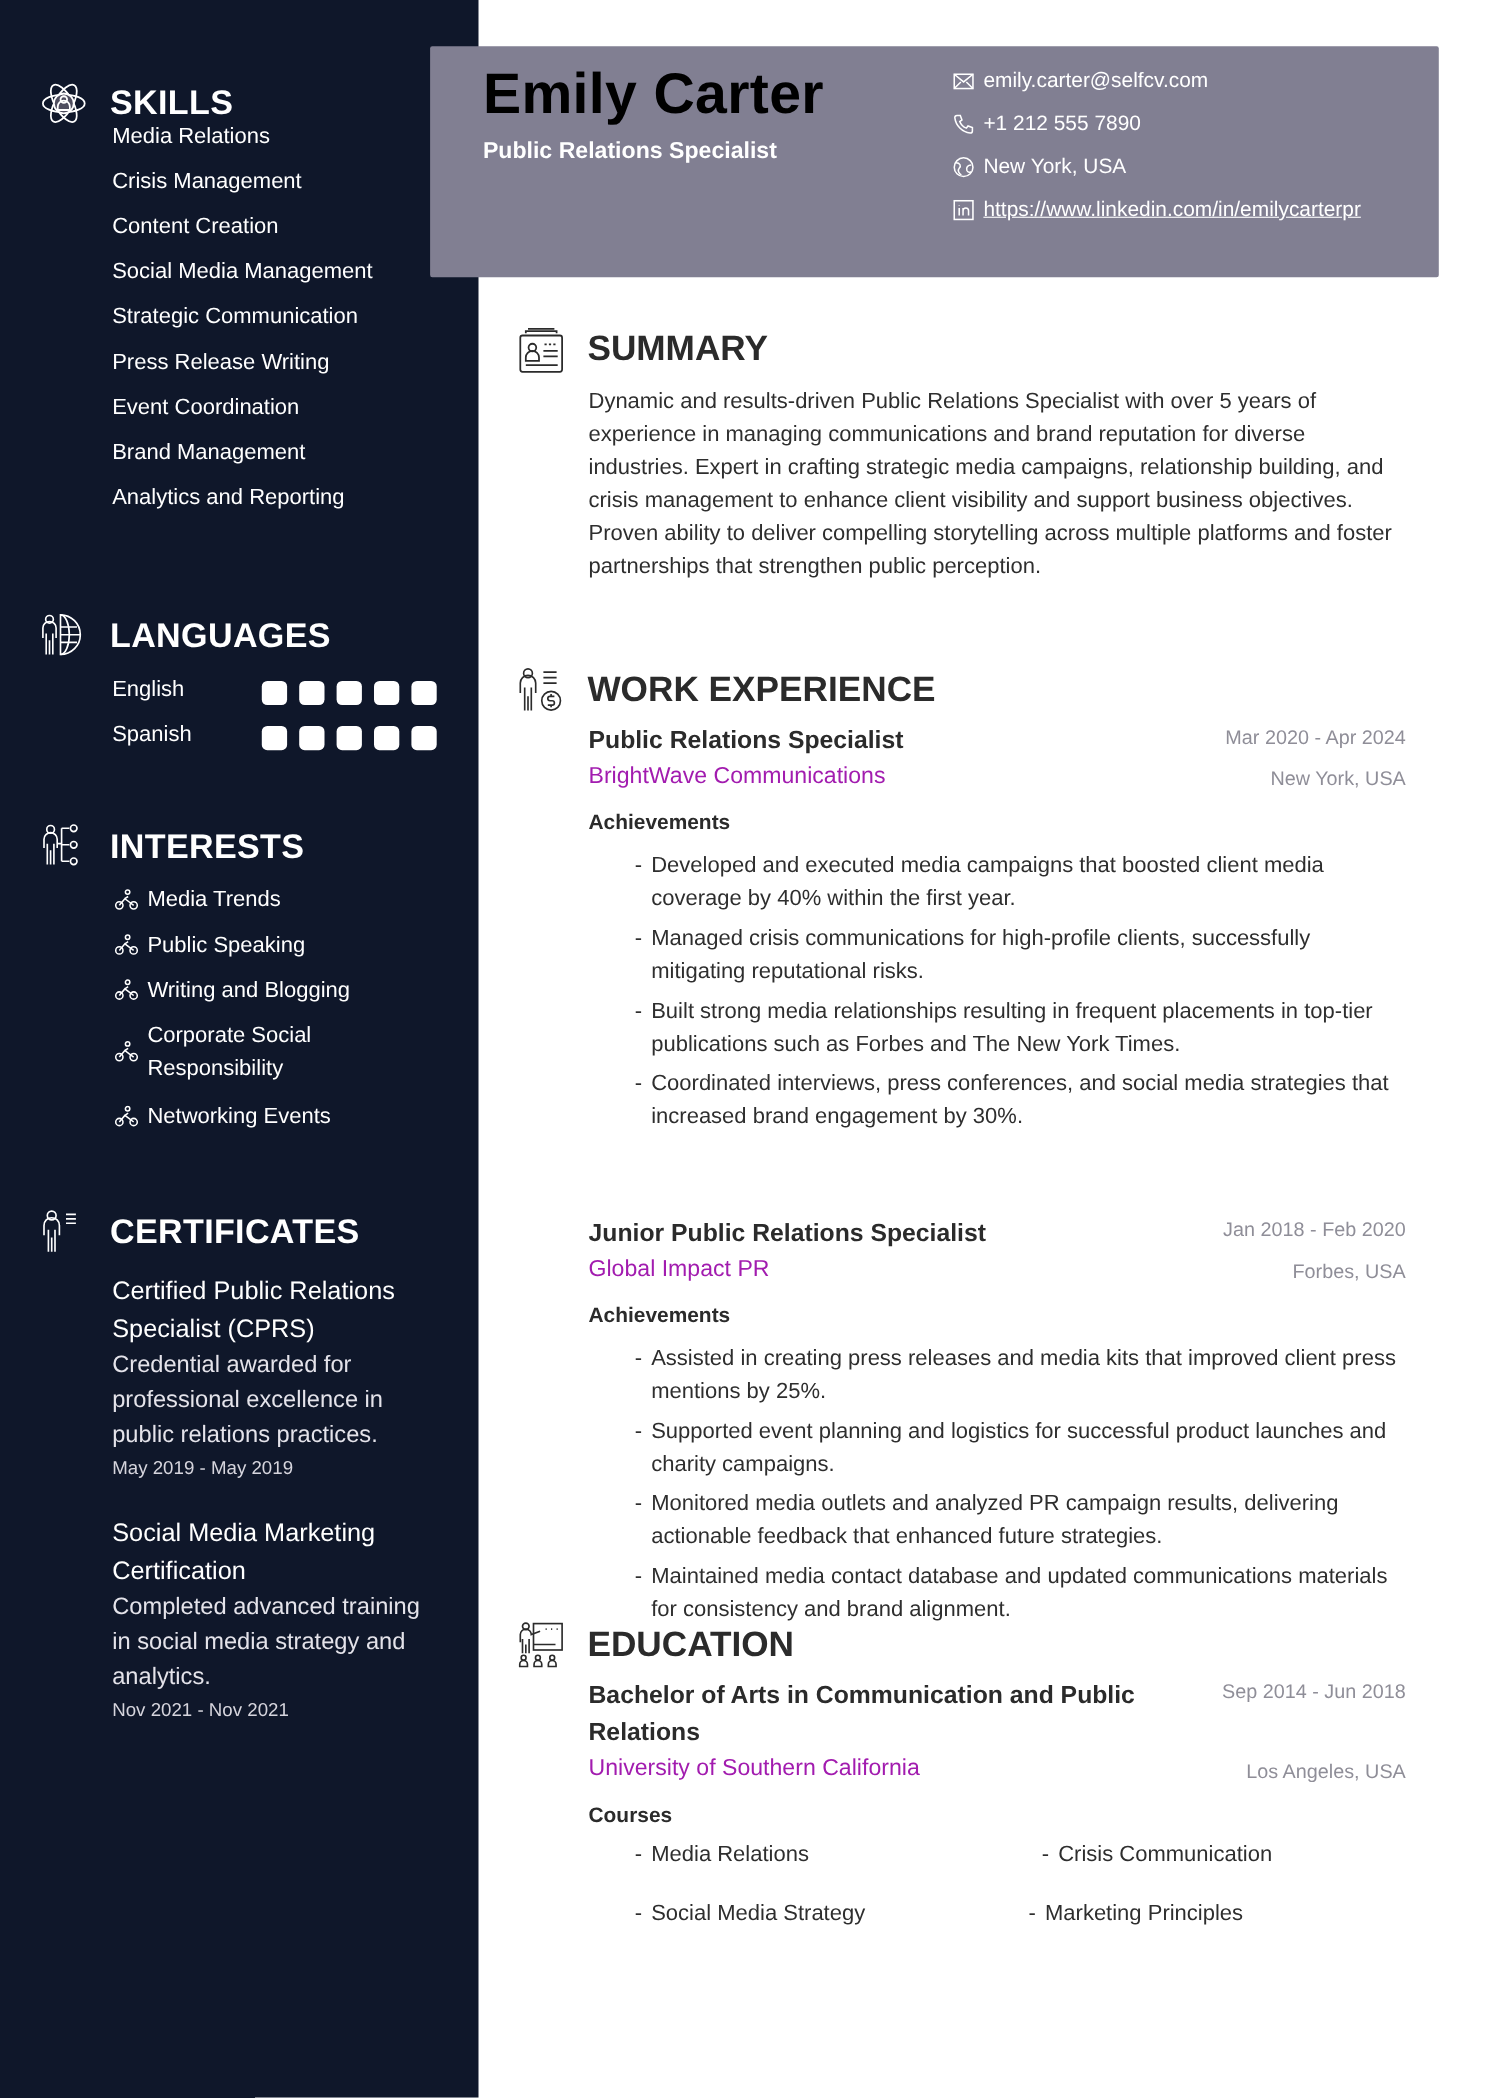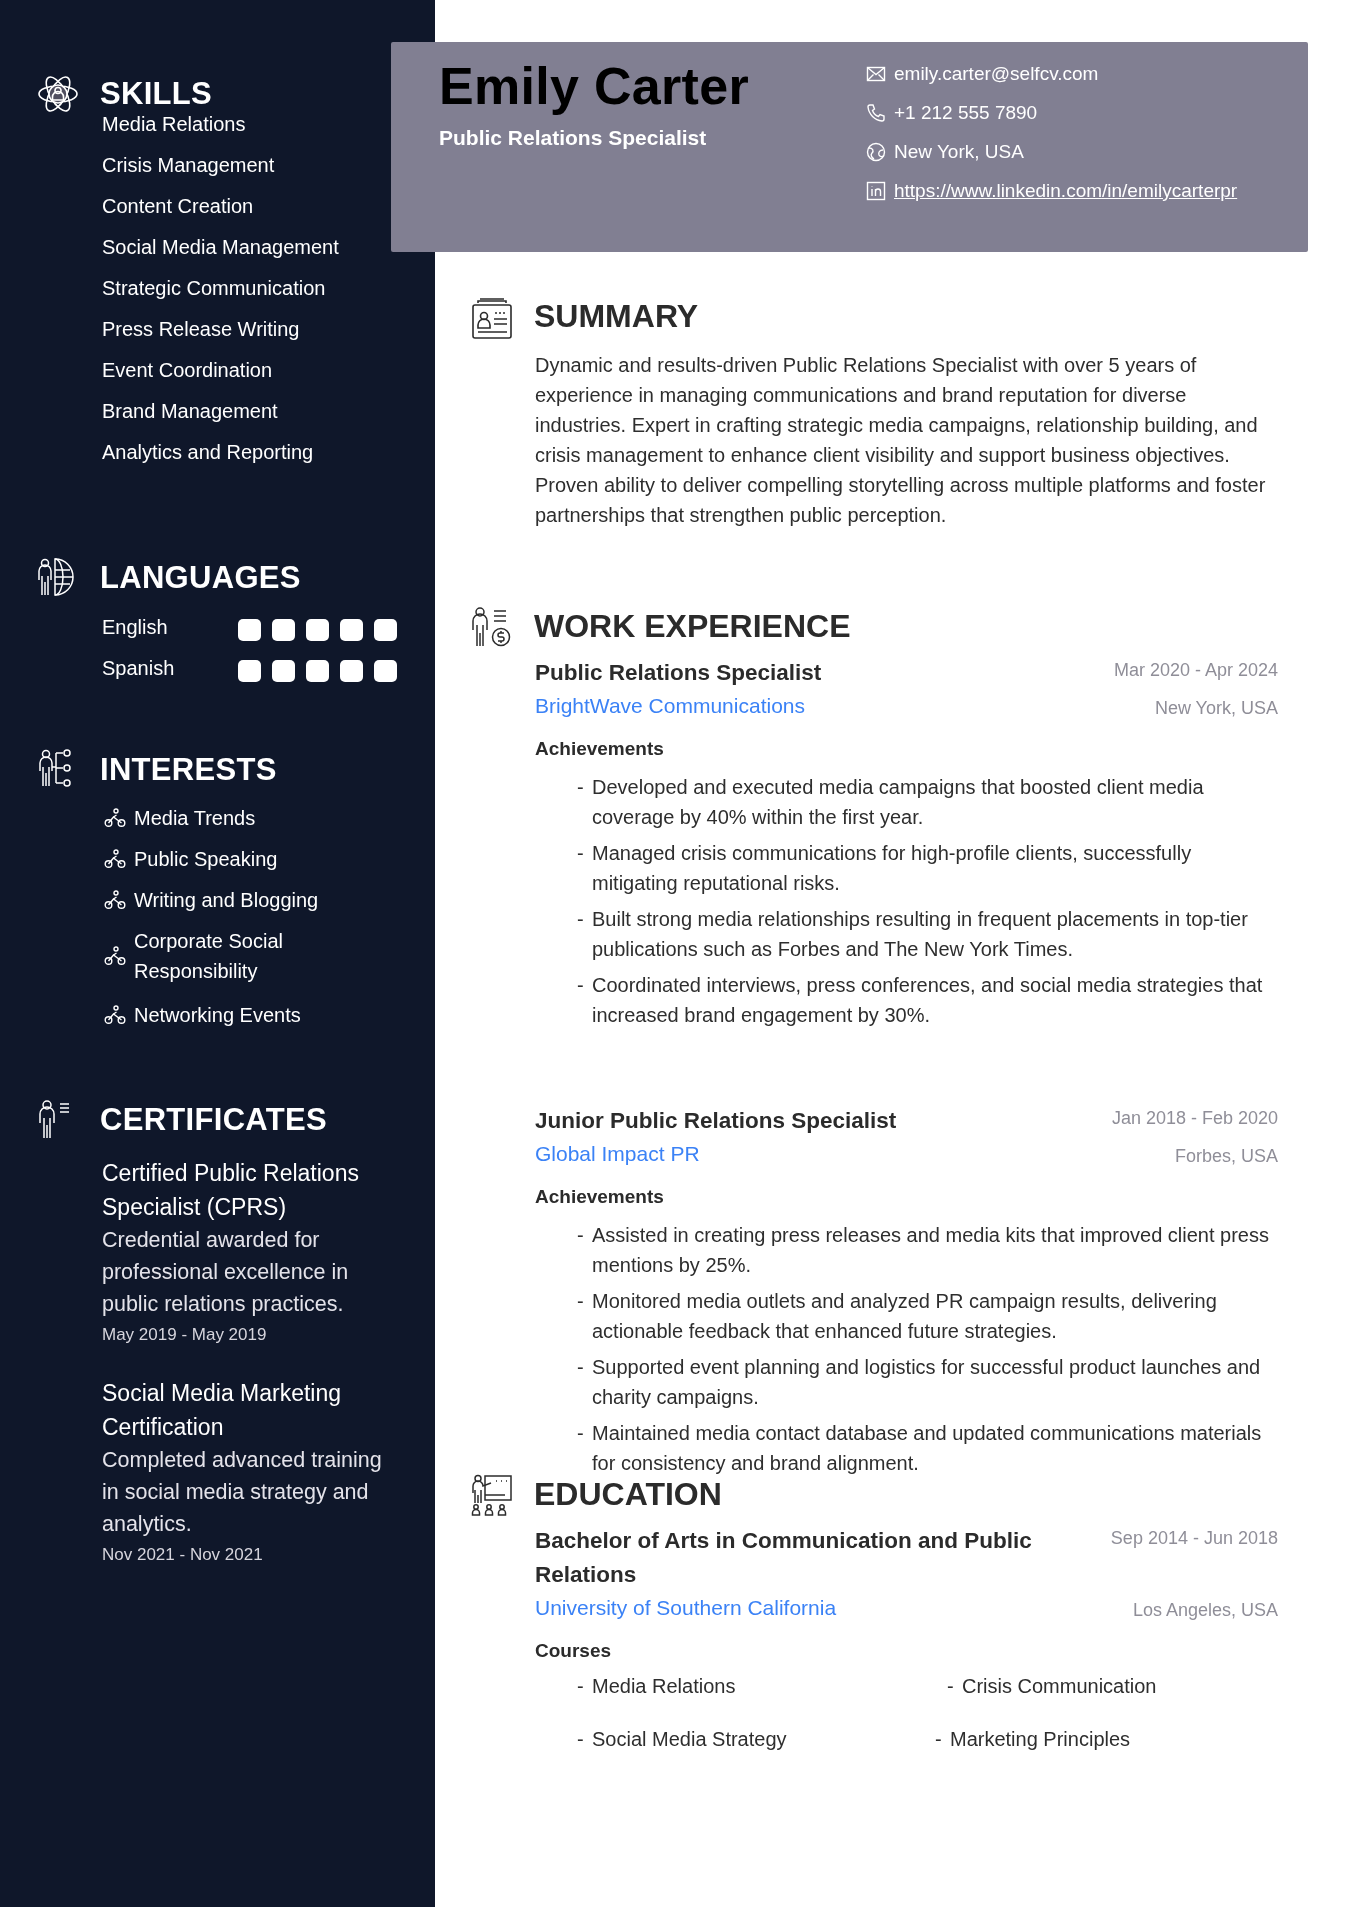--- a/index.html
+++ b/index.html
@@ -36,21 +36,21 @@
   .contact a { color: #ffffff; text-decoration: underline; width: 380px; word-break: break-all; display: inline-block; }
 
   .main-sec { position: absolute; left: 470px; width: 840px; }
   .m-icon { position: absolute; left: 0; top: 0; width: 44px; height: 44px; }
   .m-title { position: absolute; left: 64px; top: 2px; font-size: 32px; font-weight: 800; color: #2b2b2b; white-space: nowrap; }
   .summary-text { position: absolute; left: 65px; top: 54px; width: 745px; font-size: 20px; line-height: 30px; color: #2e2e2e; }
 
   .job { position: absolute; left: 535px; width: 743px; }
   .job-title { position: absolute; left: 0; top: 0; font-size: 22.5px; font-weight: 700; color: #2b2b2b; }
   .job-date { position: absolute; right: 0; top: 0; font-size: 18px; color: #8f8e98; }
-  .job-co { position: absolute; left: 0; top: 34px; font-size: 21px; color: #3b82f6; }
+  .job-co { position: absolute; left: 0; top: 34px; font-size: 21px; color: #a21caf; }
   .job-loc { position: absolute; right: 0; top: 38px; font-size: 18px; color: #8f8e98; }
   .ach { position: absolute; left: 0; top: 78px; font-size: 19px; font-weight: 700; color: #2b2b2b; }
   .bullets { position: absolute; left: 42px; top: 112px; width: 700px; list-style: none; }
   .bullets li { position: relative; padding-left: 15px; font-size: 20px; line-height: 30px; color: #2e2e2e; margin-bottom: 6px; }
   .bullets li::before { content: "-"; position: absolute; left: 0; top: 0; }
 
   .course { position: absolute; font-size: 20px; color: #2e2e2e; padding-left: 15px; }
   .course::before { content: "-"; position: absolute; left: 0; }
 </style>
 </head>
@@ -270,22 +270,22 @@
 </div>
 
 <div class="job" style="top:1108px; height:370px;">
   <div class="job-title">Junior Public Relations Specialist</div>
   <div class="job-date">Jan 2018 - Feb 2020</div>
   <div class="job-co">Global Impact PR</div>
   <div class="job-loc">Forbes, USA</div>
   <div class="ach">Achievements</div>
   <ul class="bullets">
     <li>Assisted in creating press releases and media kits that improved client press mentions by 25%.</li>
+    <li>Supported event planning and logistics for successful product launches and charity campaigns.</li>
     <li>Monitored media outlets and analyzed PR campaign results, delivering actionable feedback that enhanced future strategies.</li>
-    <li>Supported event planning and logistics for successful product launches and charity campaigns.</li>
     <li>Maintained media contact database and updated communications materials for consistency and brand alignment.</li>
   </ul>
 </div>
 
 <section class="main-sec" style="top:1474px; height:50px;">
   <svg class="m-icon" viewBox="0 0 44 44" fill="none" stroke="#2b2b2b" stroke-width="1.5">
     <circle cx="8" cy="4.5" r="3"></circle>
     <path d="M3 19 v-7 a5 5 0 0 1 10 0 l8 -3 M5 16 v13 M8 21 v8 M11 16 v13"></path>
     <rect x="15" y="2" width="26" height="24"></rect>
     <path d="M26 7 h1 M31 7 h1 M36 7 h1 M15 21 h20"></path>

